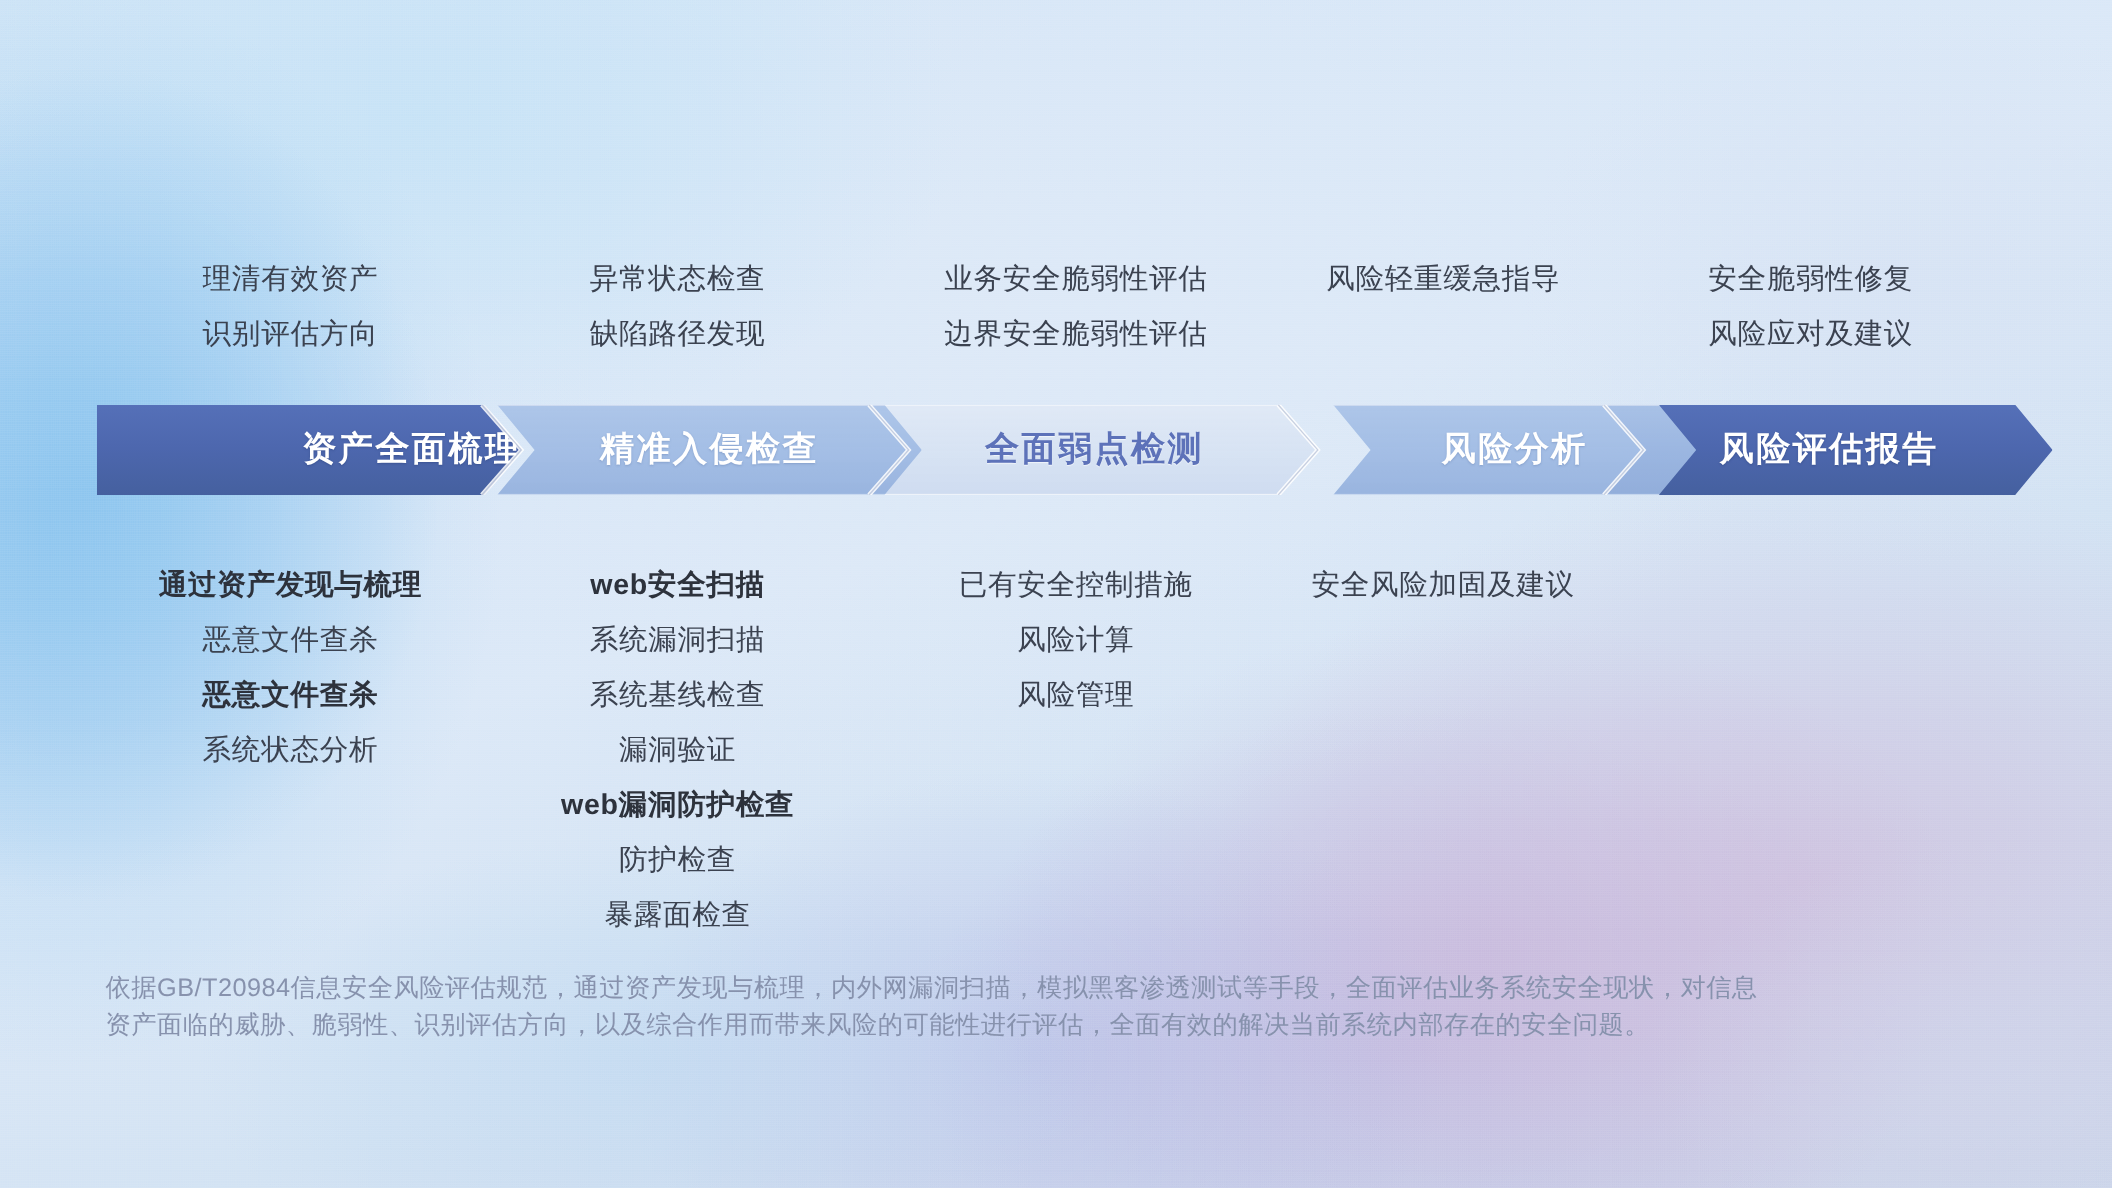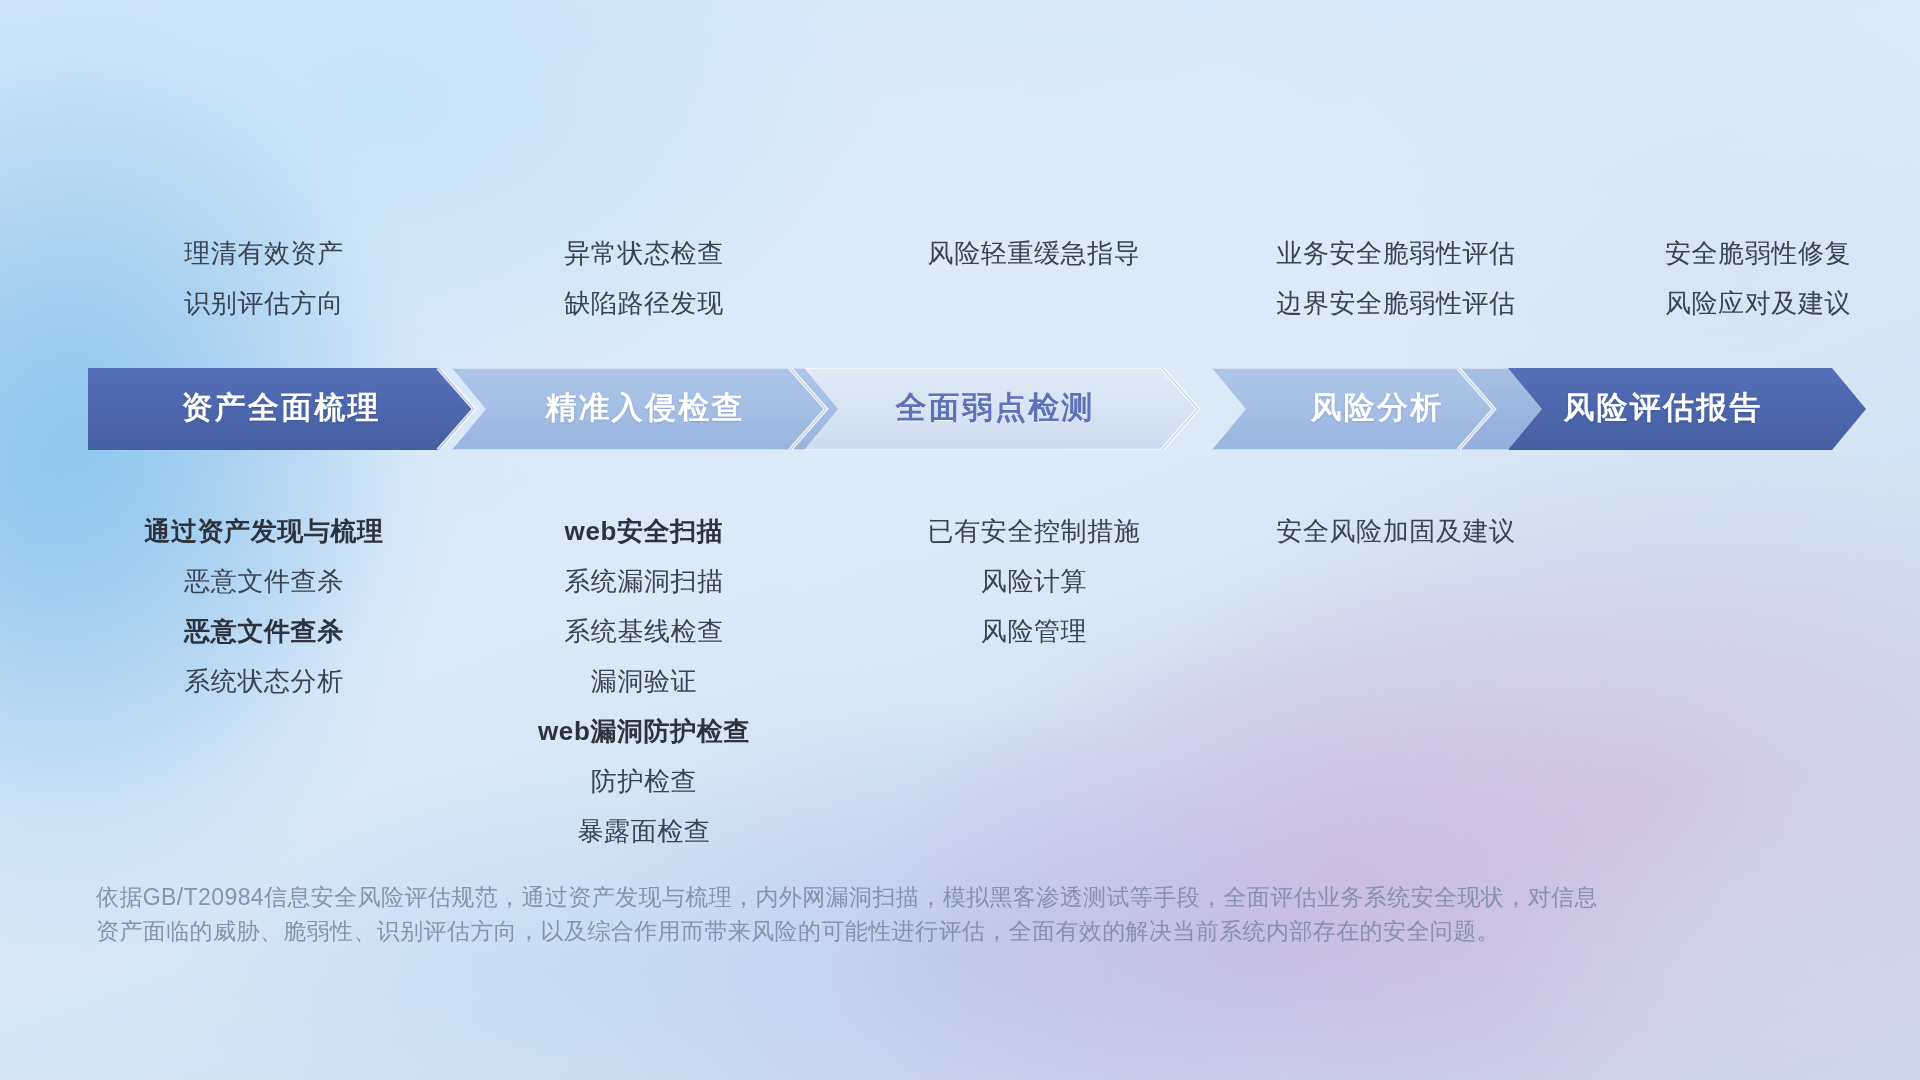--- a/index.html
+++ b/index.html
@@ -51,21 +51,20 @@
 
   #content { position: absolute; inset: 0; }
 
   
   .cols {
     position: absolute;
     left: 88px;
     width: 1744px;
     display: grid;
     grid-template-columns: 352px 352px 372px 296px 372px;
-    gap: 28px;
   }
   .col { display: flex; flex-direction: column; align-items: center; }
 
   
   #top-row { top: 228px; }
   .top-label {
     font-size: 26px;
     color: #3b4250;
     line-height: 50px;
     letter-spacing: 0.6px;
@@ -176,34 +175,34 @@
     <div class="cols" id="top-row">
         <div class="col">
           <div class="top-label">理清有效资产</div>
           <div class="top-label">识别评估方向</div>
         </div>
         <div class="col">
           <div class="top-label">异常状态检查</div>
           <div class="top-label">缺陷路径发现</div>
         </div>
         <div class="col">
-          <div class="top-label">风险轻重缓急指导</div>
-        </div>
-        <div class="col">
           <div class="top-label">业务安全脆弱性评估</div>
           <div class="top-label">边界安全脆弱性评估</div>
         </div>
         <div class="col">
+          <div class="top-label">风险轻重缓急指导</div>
+        </div>
+        <div class="col">
           <div class="top-label">安全脆弱性修复</div>
           <div class="top-label">风险应对及建议</div>
         </div>
       </div>
 
     <div id="band">
-        <div class="arrow dark" style="left: 0px; width: 386px; z-index: 10;">
+        <div class="arrow dark" style="left: 0px; width: 386px; z-index: 10; justify-content: flex-end;">
           <span class="label">资产全面梳理</span>
         </div>
         <div class="chev" style="left: 346px; z-index: 20;">
           <svg width="46" height="82" viewBox="0 0 46 82">
             <path d="M4 0 L40 41 L4 82" fill="none" stroke="rgba(255,255,255,0.85)" stroke-width="4"></path>
             <path d="M4 0 L40 41 L4 82" fill="none" stroke="rgba(120,140,180,0.38)" stroke-width="1.2"></path>
           </svg>
         </div>
         <div class="arrow mid notch" style="left: 364px; width: 386px; z-index: 9;">
           <span class="label">精准入侵检查</span>

